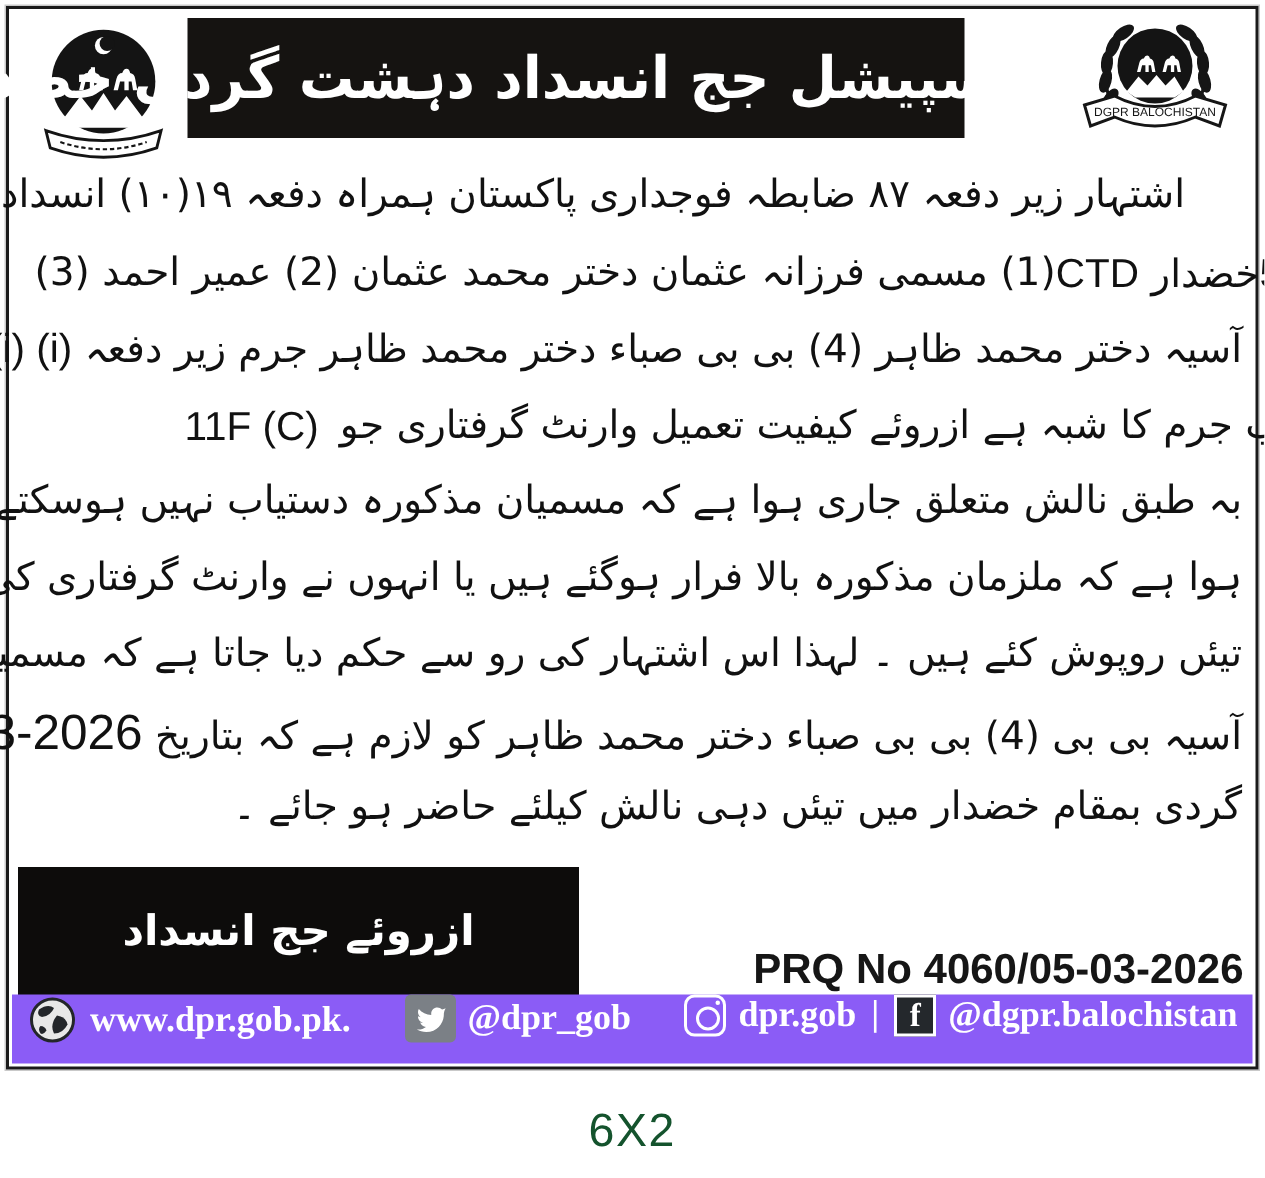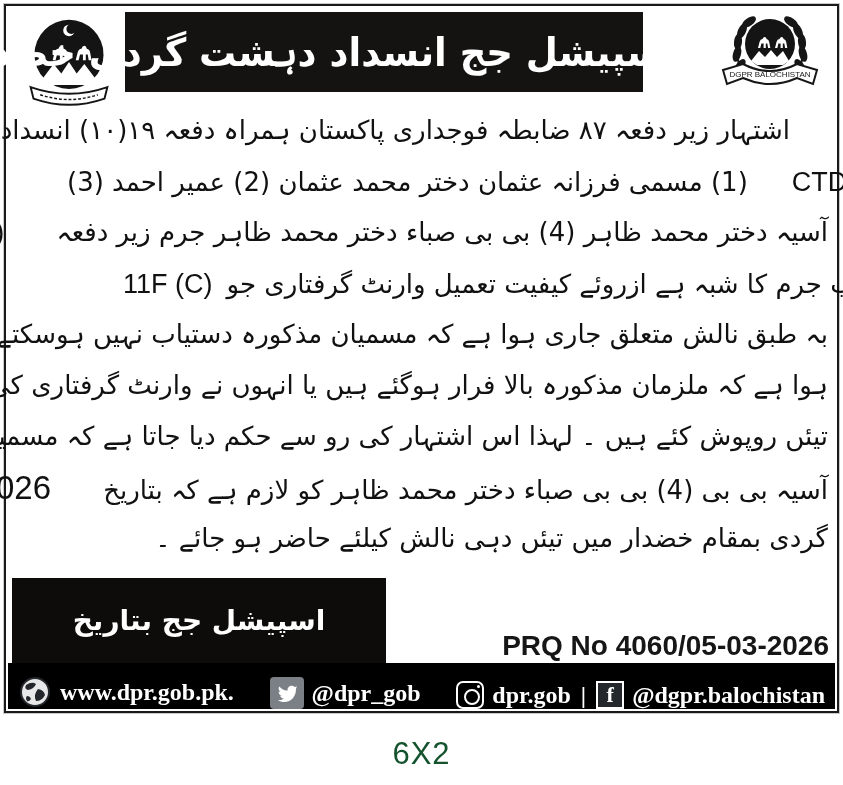--- a/index.html
+++ b/index.html
@@ -27,42 +27,42 @@
   .logo-right { right:6px; top:2px; width:122px; height:96px; }
   
   .notice { position:absolute; left:13px; top:100px; width:809px; }
   .nline {
     direction:rtl; text-align:justify; text-align-last:justify;
     font-family:"DejaVu Sans", sans-serif; font-size:26px; height:51px;
     line-height:49px; white-space:nowrap; overflow:visible;
   }
   .nflex { display:flex; direction:ltr; align-items:center; justify-content:space-between; }
   .latin  { font-family:"Liberation Sans", sans-serif; font-size:27px; direction:ltr; unicode-bidi:isolate; }
-  .u      { direction:rtl; unicode-bidi:isolate;margin-left:44px; }
+  .u      { direction:rtl; unicode-bidi:isolate; }
   .big-date { font-family:"Liberation Sans", sans-serif; font-size:33px; letter-spacing:1px; }
   .l4-urdu { flex:1; margin-left:14px; text-align:justify; text-align-last:justify; direction:rtl; }
   .l4-pad { padding-left:104px; }
   
   .court-box {
     position:absolute; left:6px; top:572px; width:374px; height:86px;
     background:#0d0c0b; color:#fff; display:flex; flex-direction:column;
     align-items:center; justify-content:center; gap:2px;
   }
   .court-box div {
     font-family:"DejaVu Sans", sans-serif; font-weight:bold; font-size:28px;
     direction:rtl; line-height:36px; white-space:nowrap;
   }
   .prq {
     position:absolute; right:8px; top:624px; font-family:"Liberation Sans", sans-serif;
     font-weight:bold; font-size:28px; letter-spacing:0px; color:#161616; white-space:nowrap;text-align:right;
   }
   
   .footer-bar {
     position:absolute; left:2px; right:2px; bottom:2px; height:46px;
-    background:#000000; color:#fff; display:flex; align-items:flex-end;
+    background:#8b5cf6; color:#fff; display:flex; align-items:flex-start;
     padding:0 10px; gap:8px;
     font-family:"Liberation Serif", serif; font-weight:bold; font-size:24px;
   }
   .f-item { display:flex; align-items:center; gap:8px; white-space:nowrap; }
   .f-sep { font-weight:bold; font-size:24px; margin:0 2px; }
   .spacer { flex:1; }
   .tw-badge {
     width:34px; height:32px; background:#7b8086; border-radius:4px;
     display:flex; align-items:center; justify-content:center;
   }
@@ -175,21 +175,21 @@
       <div class="nline">
         <span class="u">آسیہ بی بی (4) بی بی صباء دختر محمد ظاہر کو لازم ہے کہ بتاریخ</span>
         <span class="big-date" dir="ltr">20-03-2026</span>
         
       </div>
 
       <div class="nline" style="text-align-last:right;">گردی بمقام خضدار میں تیئں دہی نالش کیلئے حاضر ہو جائے ۔</div>
     </div>
 
     <div class="court-box">
-      <div>اسپیشل جج بتاریخ</div>
+      <div>ازروئے جج انسداد</div>
     </div>
 
     <div class="prq">PRQ No 4060/05-03-2026</div>
 
     <div class="footer-bar">
       <div class="f-item">
         <svg width="34" height="34" viewBox="0 0 34 34" aria-hidden="true">
           <circle cx="17" cy="17" r="14" fill="#e8e8e8" stroke="#23262a" stroke-width="2"></circle>
           <path d="M8,10 q6,-4 10,-1 q-2,5 -8,6 q-4,-1 -2,-5 z" fill="#23262a"></path>
           <path d="M20,14 q6,1 7,6 q-3,6 -9,6 q-3,-6 2,-12 z" fill="#23262a"></path>

